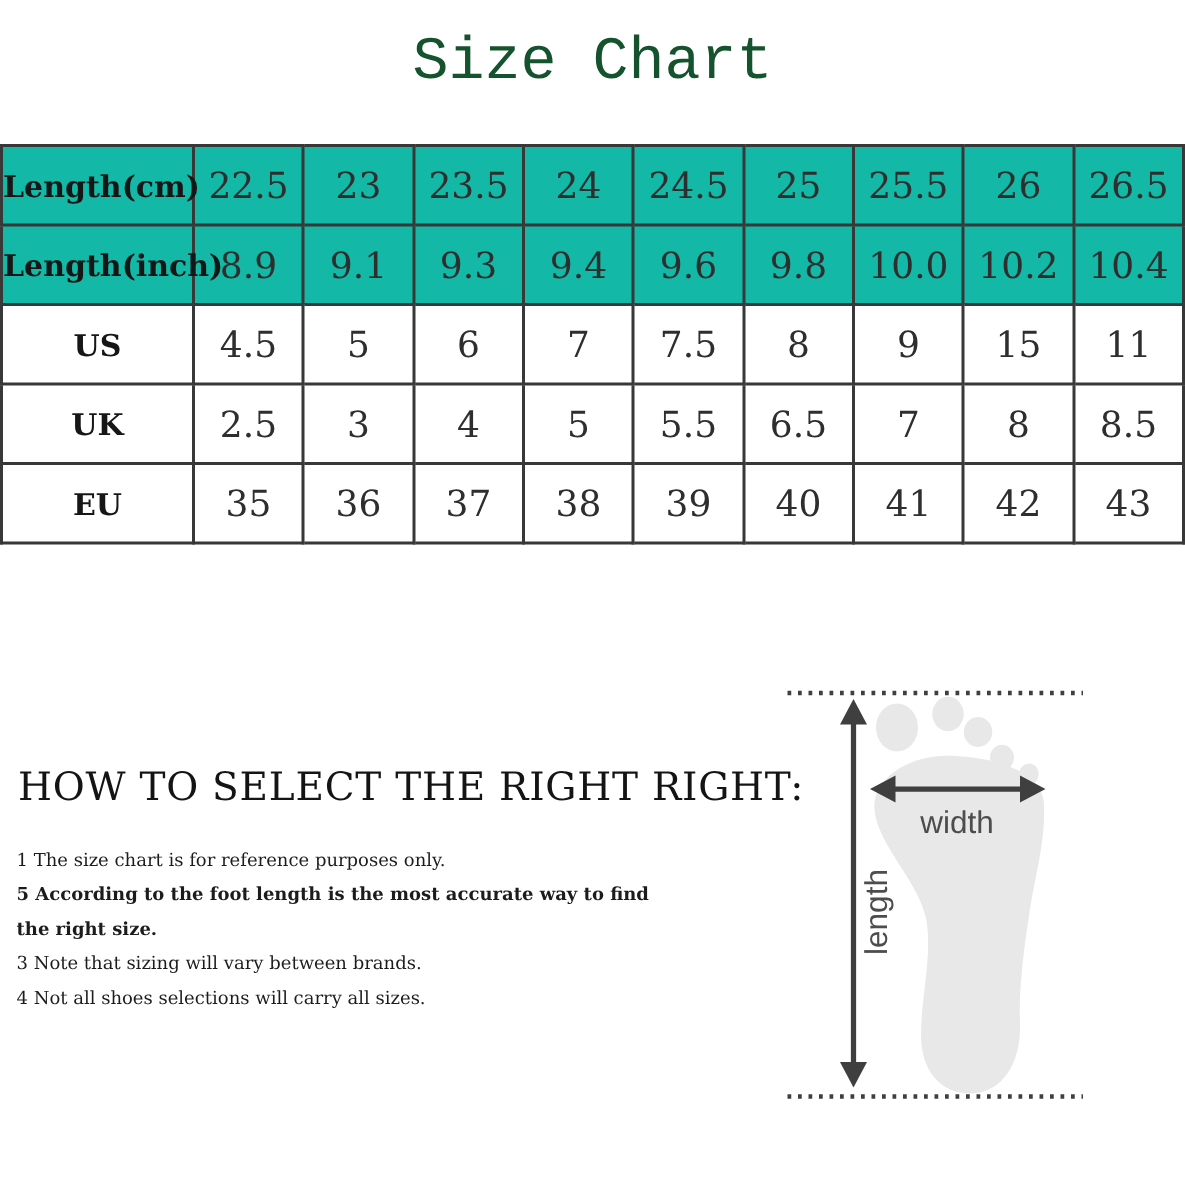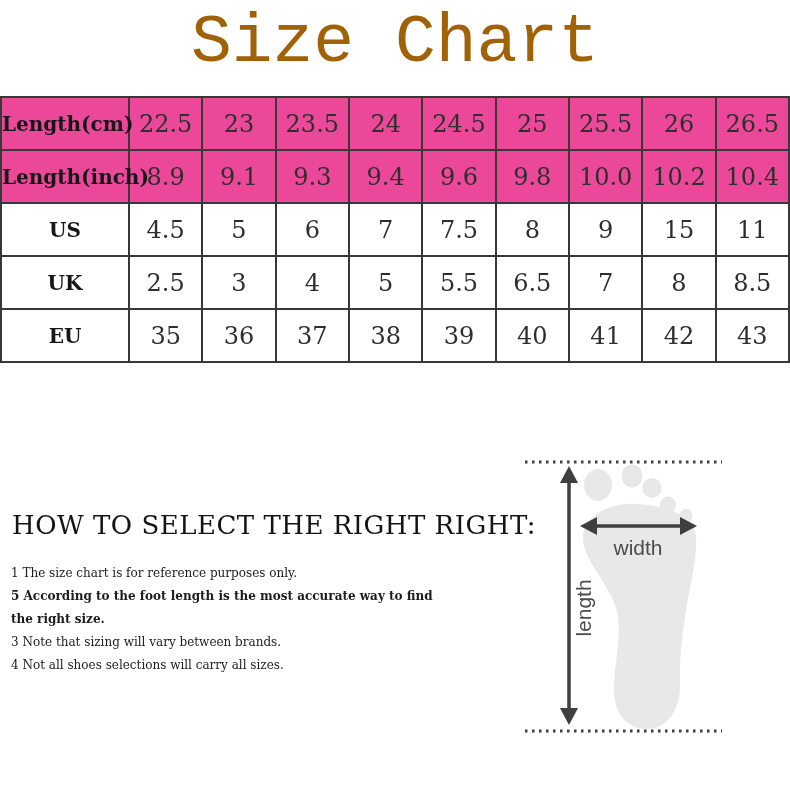--- a/index.html
+++ b/index.html
@@ -12,24 +12,24 @@
     color: #1a1a1a;
   }
 
   
   .title {
     position: absolute;
     top: 10px; left: 0;
     width: 790px;
     text-align: center;
     font-family: "Liberation Mono", monospace;
-    font-size: 68px;
+    font-size: 40px;
     font-weight: 400;
     letter-spacing: 0px;
-    color: #a16207;
+    color: #14532d;
     line-height: 66px;
     margin: 0;
   }
 
   
   table.size-table {
     position: absolute;
     top: 96px; left: 0;
     width: 790px;
     border-collapse: collapse;
@@ -44,21 +44,21 @@
     color: #2e2e2e;
     padding: 0;
     background: #ffffff;
   }
   table.size-table td.rowlabel {
     width: 126px;
     font-weight: bold;
     font-size: 20px;
     color: #161616;
   }
-  table.size-table tr.hl td { background: #ec4899; }
+  table.size-table tr.hl td { background: #14b8a6; }
 
   
   .guide-heading {
     position: absolute;
     left: 12px; top: 510px;
     margin: 0;
     font-size: 26px;
     font-weight: 400;
     letter-spacing: 0.5px;
     color: #141414;

